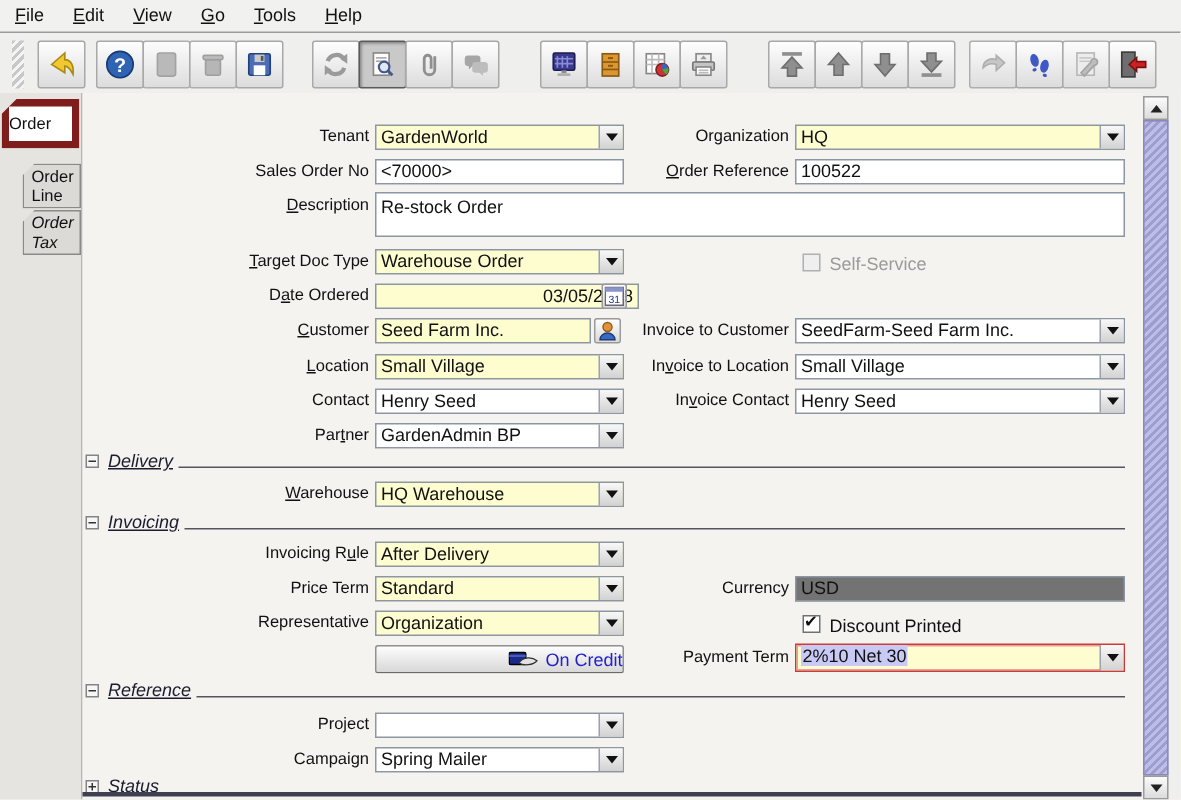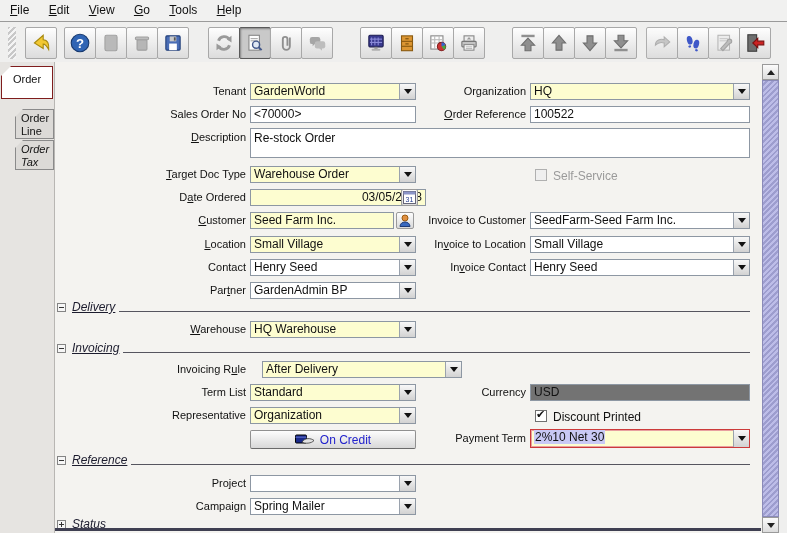--- a/index.html
+++ b/index.html
@@ -18,22 +18,22 @@
   .tb-group { display:flex; }
   .tb-btn { width:32px; height:32px; margin-right:-1px; border:1px solid #a8a8a8; border-radius:2px;
     background:linear-gradient(#fefefe,#dcdcdc); display:flex; align-items:center; justify-content:center; }
   .tb-btn.pressed { background:#c9c9c9; border-color:#5a5a5a; box-shadow:inset 1px 1px 2px rgba(0,0,0,.35); }
   .tb-btn.disabled { opacity:.9; }
   .gap4{width:4px;} .gap8{width:8px;} .gap20{width:20px;} .gap28{width:28px;} .gap10{width:10px;}
 
   
   .tabstrip { position:absolute; left:0; top:62px; width:55px; height:471px; background:#e6e4e1; border-right:1px solid #b8b6b3; }
   .content  { position:absolute; left:55px; top:62px; width:707px; height:471px; background:#f4f3f0; }
-  .tab-active { position:absolute; left:1px; top:66px; width:52px; height:33px; background:#ffffff; border:1px solid #7f1d1d;
-    clip-path:polygon(0 10px,10px 0,100% 0,100% 100%,0 100%); text-align:center; padding-top:6px; font-size:11px; z-index:3; }
+  .tab-active { position:absolute; left:1px; top:66px; width:52px; height:33px; background:#ffffff; border:5px solid #7f1d1d;
+    clip-path:polygon(0 10px,10px 0,100% 0,100% 100%,0 100%); padding-top:6px; font-size:11px; z-index:3; }
   .tab-gray { position:absolute; left:15px; width:39px; height:30px; background:#dcdad7; border:1px solid #8a8a8a;
     clip-path:polygon(0 8px,8px 0,100% 0,100% 100%,0 100%); font-size:11px; line-height:13px; padding:2px 0 0 5px; z-index:2; }
   .italic { font-style:italic; }
 
   
   .lbl { position:absolute; height:15px; line-height:15px; font-size:11px; text-align:right; white-space:nowrap; }
   .lbl-l { left:55px; width:191px; }
   .lbl-r { left:385px; width:141px; }
   .tfield { position:absolute; height:17px; border:1px solid #8d97a3; background:#fff; font-size:12px; line-height:15px; padding:0 3px; white-space:nowrap; overflow:hidden; }
   .combo { position:absolute; height:17px; border:1px solid #8d97a3; background:#fff; display:flex; }
@@ -56,21 +56,21 @@
   .dim { color:#9a9a9a; }
 
   .section { position:absolute; left:57px; width:693px; height:14px; display:flex; align-items:center; }
   .sec-box { width:9px; height:9px; border:1px solid #848484; background:#f6f6f6; margin-right:6px; position:relative; flex:none; }
   .sec-box::after { content:""; position:absolute; left:1px; top:3px; width:5px; height:1px; background:#333; }
   .sec-box.plus::before { content:""; position:absolute; left:3px; top:1px; width:1px; height:5px; background:#333; }
   .sec-text { font-style:italic; text-decoration:underline; font-size:12px; color:#1c1c2e; padding-right:4px; white-space:nowrap; }
   .sec-line { flex:1; border-bottom:1px solid #55555f; align-self:flex-end; margin-bottom:2px; }
 
   .btn-wide { position:absolute; border:1px solid #909090; border-bottom-color:#6a6a6a; border-radius:2px;
-    background:linear-gradient(#fdfdfd,#d8d8d8); display:flex; align-items:center; justify-content:center; gap:5px;
+    background:linear-gradient(#fdfdfd,#d8d8d8); display:flex; align-items:center; justify-content:flex-end; gap:5px;
     font-size:12px; color:#2222cc; }
 
   
   .vscroll { position:absolute; left:762px; top:64px; width:17px; height:469px; background:#e6e6ee; }
   .sb-btn { position:absolute; left:0; width:17px; height:16px; border:1px solid #9a9a9a; background:linear-gradient(#fbfbfb,#dcdcdc); display:flex; align-items:center; justify-content:center; }
   .tri-up { width:0; height:0; border-left:4px solid transparent; border-right:4px solid transparent; border-bottom:5px solid #222; }
   .tri-dn { width:0; height:0; border-left:4px solid transparent; border-right:4px solid transparent; border-top:5px solid #222; }
   .sb-thumb { position:absolute; left:0; top:16px; width:17px; height:437px; border:1px solid #8a8ab8;
     background:#a6a6d6; background-image:repeating-linear-gradient(135deg,#bdbde8 0 2px,#9d9dce 2px 4px); }
 
@@ -383,28 +383,28 @@
     </span>
 </div>
 
 <div class="section" style="top:341px">
   <span class="sec-box"></span>
   <span class="sec-text">Invoicing</span>
   <span class="sec-line"></span>
 </div>
 
 <div class="lbl lbl-l" style="top:362px">Invoicing R<u>u</u>le</div>
-<div class="combo yellow" style="left:262px;top:361px;width:200px">
+<div class="combo yellow" style="left:250px;top:361px;width:166px">
   <span class="txt">After Delivery</span>
   <span class="cbtn">
       <i class="arr"></i>
     </span>
 </div>
 
-<div class="lbl lbl-l" style="top:385px">Term List</div>
+<div class="lbl lbl-l" style="top:385px">Price Term</div>
 <div class="combo yellow" style="left:250px;top:384px;width:166px">
   <span class="txt">Standard</span>
   <span class="cbtn">
       <i class="arr"></i>
     </span>
 </div>
 <div class="lbl lbl-r" style="top:385px">Currency</div>
 <div class="tfield gray-ro" style="left:530px;top:384px;width:220px">USD</div>
 
 <div class="lbl lbl-l" style="top:408px">Representative</div>

